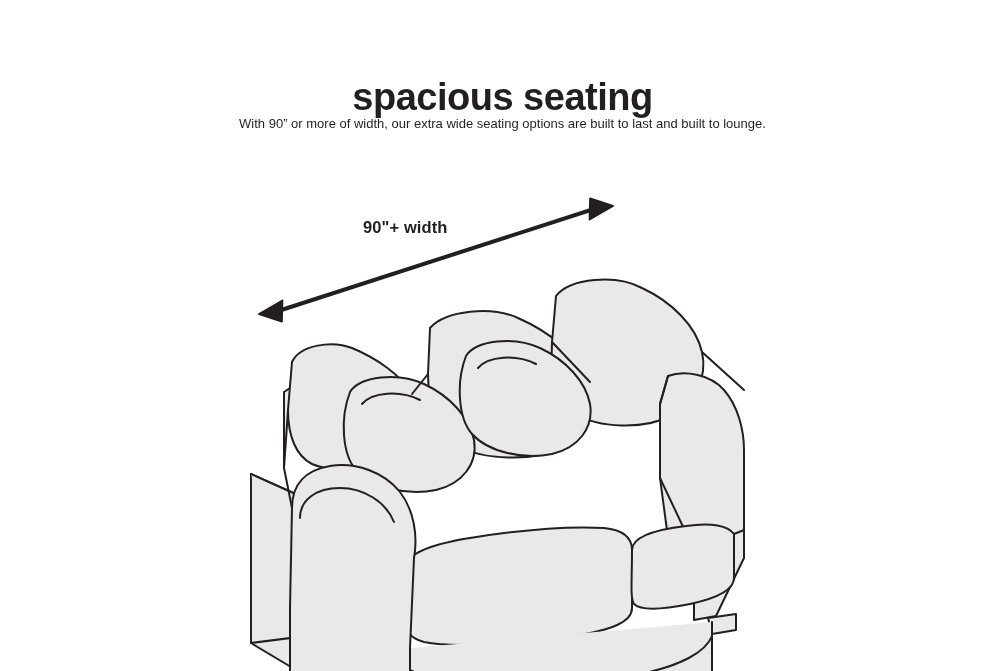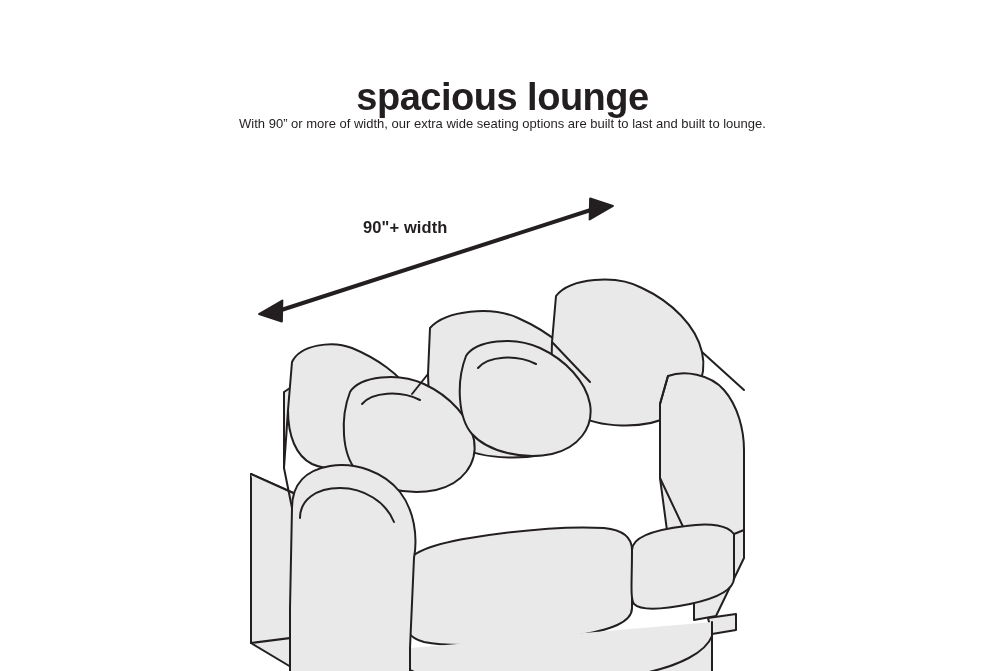--- a/index.html
+++ b/index.html
@@ -61,21 +61,21 @@
     font-weight: bold;
     color: #231f20;
     letter-spacing: 0.1px;
   }
 </style>
 </head>
 <body>
 
 <div class="page">
 
-  <h1 class="headline">spacious lounge</h1>
+  <h1 class="headline">spacious seating</h1>
 
   <div class="subcopy">
     <span class="line">With 90” or more of width, our extra wide seating options are built to last and built to lounge.</span>
   </div>
 
   <div class="dim-label">90"+ width</div>
 
   <div class="illustration">
     <svg width="1005" height="493" viewBox="0 0 1005 493" xmlns="http://www.w3.org/2000/svg">
       <g fill="none" stroke="#231f20" stroke-width="2" stroke-linejoin="round" stroke-linecap="round">

